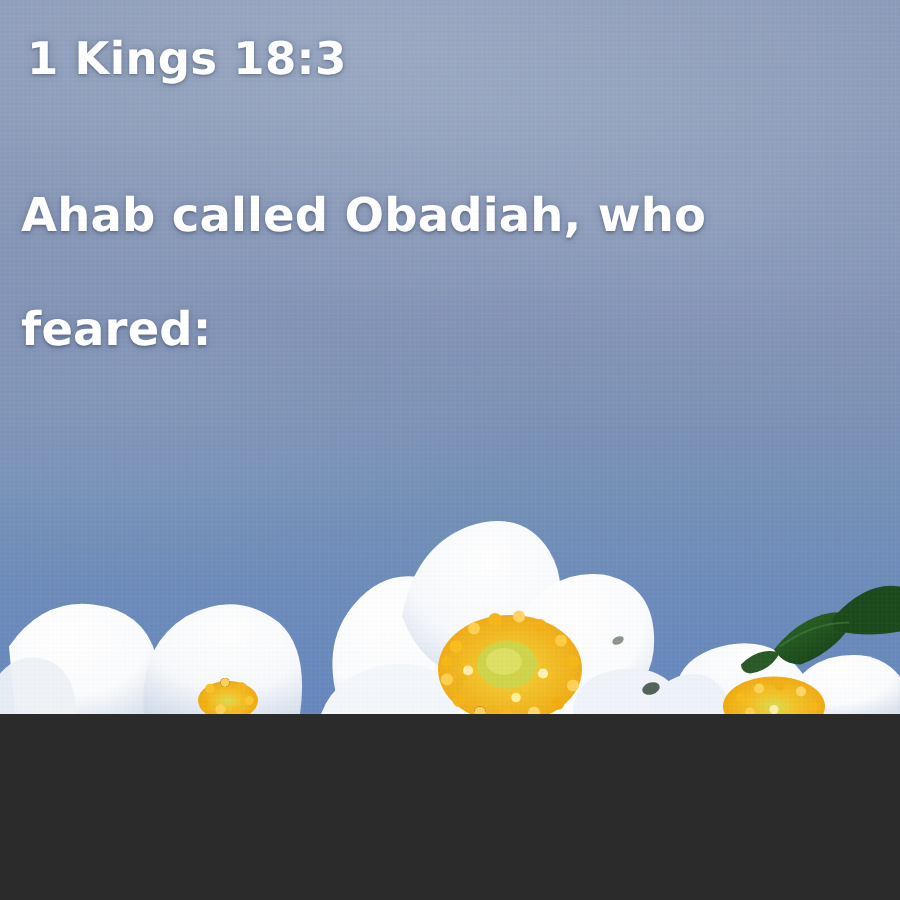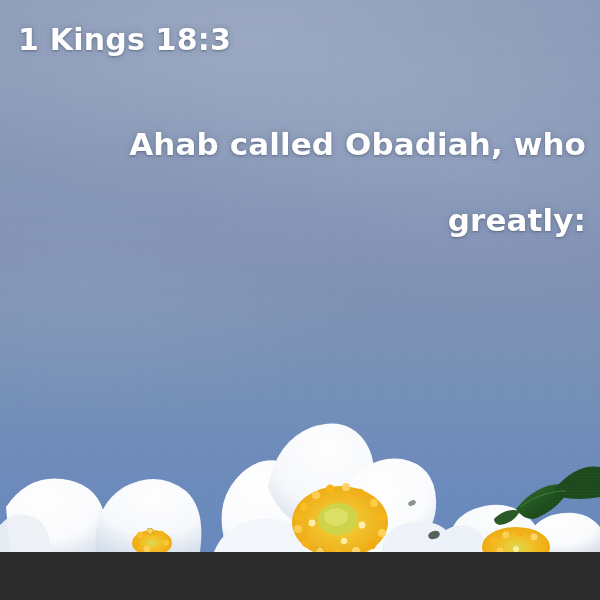--- a/index.html
+++ b/index.html
@@ -3,21 +3,21 @@
 <meta charset="utf-8">
 <style>
   html, body {
     margin: 0;
     padding: 0;
     background: #2b2b2b;
   }
   .canvas {
     position: relative;
     width: 600px;
-    height: 552px;
+    height: 476px;
     overflow: hidden;
     font-family: "DejaVu Sans", sans-serif;
     background: linear-gradient(
       to bottom,
       #8d9cba 0%,
       #8b9bb9 15%,
       #8595b6 32%,
       #8090b4 46%,
       #7c92b5 58%,
       #7591b8 70%,
@@ -60,21 +60,21 @@
     white-space: nowrap;
   }
 
   .verse {
     position: absolute;
     left: 0;
     top: 106px;
     width: 600px;
     padding: 0 14px;
     box-sizing: border-box;
-    text-align: right;
+    text-align: left;
   }
   .verse-line {
     font-size: 31px;
     line-height: 76px;
     font-weight: bold;
     color: #ffffff;
     letter-spacing: 0.1px;
     text-shadow:
       0 1px 2px rgba(60,75,100,0.5),
       0 0 6px rgba(70,88,115,0.32);
@@ -94,21 +94,21 @@
 <body>
 
 <div class="canvas">
 
   <div class="haze"></div>
 
   <div class="reference">1 Kings 18:3</div>
 
   <div class="verse">
     <div class="verse-line">Ahab called Obadiah, who</div>
-    <div class="verse-line">greatly:</div>
+    <div class="verse-line">feared:</div>
   </div>
 
   <div class="flowers">
     <svg viewBox="0 0 600 185" preserveAspectRatio="none">
       <defs>
         <radialGradient id="petalShade" cx="40%" cy="30%" r="85%">
           <stop offset="0%" stop-color="#ffffff"></stop>
           <stop offset="62%" stop-color="#fbfcfe"></stop>
           <stop offset="100%" stop-color="#dbe3ee"></stop>
         </radialGradient>

